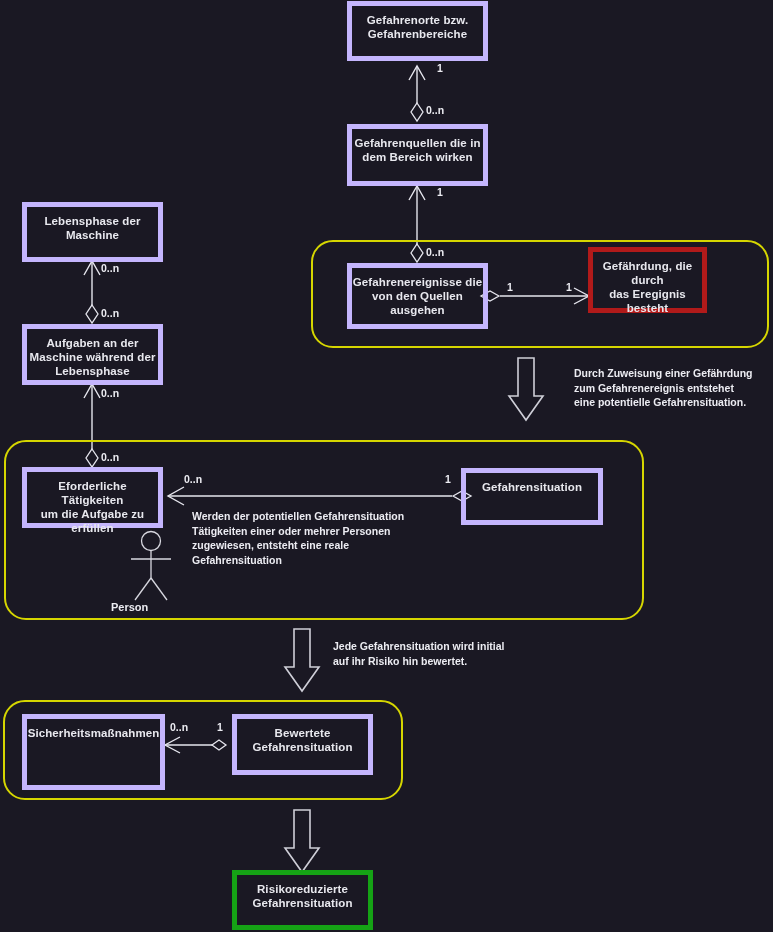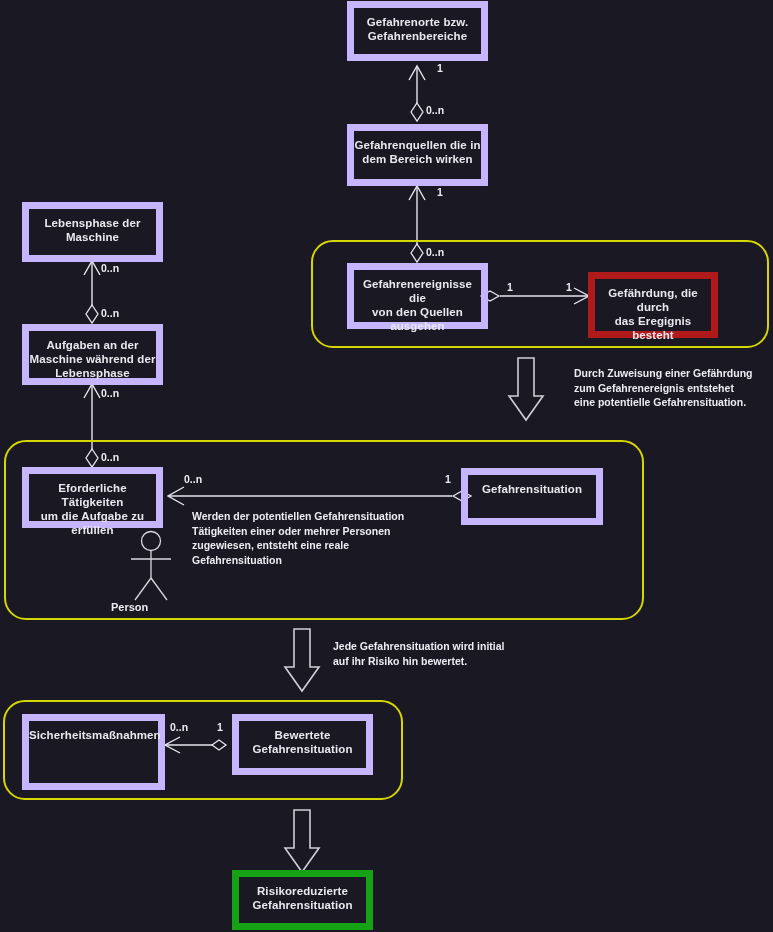--- a/index.html
+++ b/index.html
@@ -7,21 +7,21 @@
     width:773px;height:932px;
     background:#1a1823;
     font-family:"Liberation Sans","DejaVu Sans",sans-serif;
     overflow:hidden;
     position:relative;
   }
   #canvas{position:absolute;left:0;top:0;width:773px;height:932px;}
   .node{
     position:absolute;
     box-sizing:border-box;
-    border:7px solid #c4b5fd;
+    border:5px solid #c4b5fd;
     color:#e8e8ee;
     font-size:11.5px;
     line-height:14px;
     text-align:center;
     font-weight:bold;
     padding-top:7px;
     letter-spacing:0.1px;
   }
   .node.red{border-color:#b11a1a;}
   .node.green{border-color:#15a215;}
@@ -116,21 +116,21 @@
   <div class="grp" style="left:311px;top:240px;width:458px;height:108px;"></div>
   <div class="grp" style="left:4px;top:440px;width:640px;height:180px;"></div>
   <div class="grp" style="left:3px;top:700px;width:400px;height:100px;"></div>
 
   <div class="node" style="left:347px;top:1px;width:141px;height:60px;">Gefahrenorte bzw.<br>Gefahrenbereiche</div>
 
   <div class="node" style="left:347px;top:124px;width:141px;height:62px;">Gefahrenquellen die in<br>dem Bereich wirken</div>
 
   <div class="node" style="left:347px;top:263px;width:141px;height:66px;">Gefahrenereignisse die<br>von den Quellen<br>ausgehen</div>
 
-  <div class="node red" style="left:588px;top:272px;width:130px;height:66px;">Gefährdung, die durch<br>das Eregignis besteht</div>
+  <div class="node red" style="left:588px;top:247px;width:119px;height:66px;">Gefährdung, die durch<br>das Eregignis besteht</div>
 
   <div class="node" style="left:22px;top:202px;width:141px;height:60px;">Lebensphase der<br>Maschine</div>
 
   <div class="node" style="left:22px;top:324px;width:141px;height:61px;">Aufgaben an der<br>Maschine während der<br>Lebensphase</div>
 
   <div class="node" style="left:22px;top:467px;width:141px;height:61px;">Eforderliche Tätigkeiten<br>um die Aufgabe zu<br>erfüllen</div>
 
   <div class="node" style="left:461px;top:468px;width:142px;height:57px;">Gefahrensituation</div>
 
   <div class="node" style="left:22px;top:714px;width:143px;height:76px;">Sicherheitsmaßnahmen</div>

